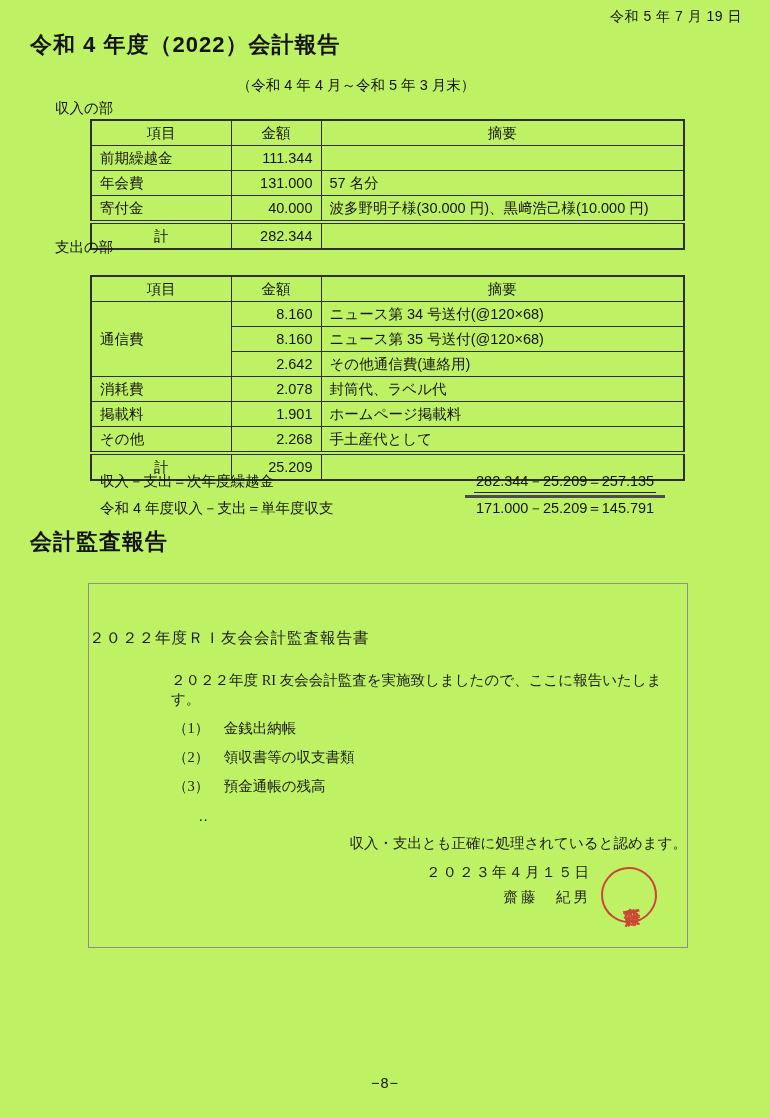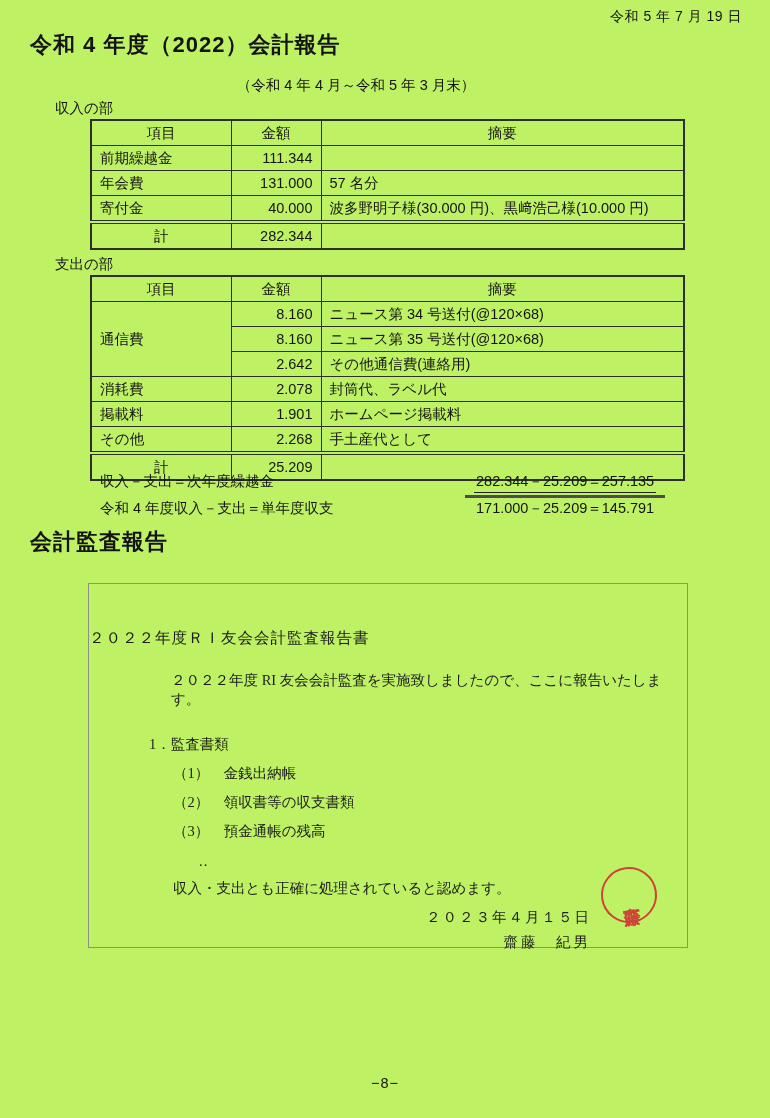--- a/index.html
+++ b/index.html
@@ -8,21 +8,21 @@
     background:#bef264; color:#141414;
     font-family:"Liberation Sans","DejaVu Sans",sans-serif;
   }
 
   .doc-date { position:absolute; top:8px; right:28px; font-size:14px; letter-spacing:0.5px; }
   .doc-title { position:absolute; top:30px; left:30px; margin:0; font-size:22px; font-weight:bold; letter-spacing:1px; }
   .doc-subtitle { position:absolute; top:76px; left:0; width:712px; text-align:center; font-size:14.5px; }
 
   .section-label { position:absolute; left:55px; font-size:14.5px; }
   .income-label { top:99px; }
-  .expense-label { top:255px; }
+  .expense-label { top:238px; }
 
   .acct-table { position:absolute; left:90px; border-collapse:collapse; border:2px solid #2e2e2e; table-layout:fixed; }
   .income-table { top:119px; }
   .expense-table { top:275px; }
   .acct-table col.col-item  { width:140px; }
   .acct-table col.col-amount{ width:90px;  }
   .acct-table col.col-note  { width:363px; }
   .acct-table th, .acct-table td {
     border:1px solid #2e2e2e; height:24px; font-size:14.5px;
     padding:0 8px; font-weight:normal; overflow:hidden; white-space:nowrap;
@@ -48,21 +48,21 @@
     box-sizing:border-box; border:1px solid #8f8f8f;
     font-family:"Liberation Serif","DejaVu Serif",serif; font-size:14.5px; color:#1c1c1c;
   }
   .audit-box-title { margin-top:44px; text-align:left; font-size:15.5px; letter-spacing:1px; }
   .audit-intro { margin:22px 16px 0 82px; }
   .audit-item-heading { margin-left:60px; }
   .audit-item-1 { margin-top:26px; }
   .audit-item-2 { margin-top:8px; }
   .audit-subitem { margin:10px 0 0 84px; }
   .audit-dots { margin:12px 0 0 110px; letter-spacing:1px; }
-  .audit-result { margin:9px 0 0 84px; }
+  .audit-result { margin:9px 0 0 84px;text-align:right; }
   .audit-date { margin:10px 96px 0 0; text-align:right; letter-spacing:2px; }
   .audit-signature { margin:6px 96px 16px 0; text-align:right; letter-spacing:3px; }
 
   .audit-seal {
     position:absolute; top:283px; right:30px; width:52px; height:52px;
     border:2.5px solid #cd4438; border-radius:50%;
     color:#cd4438; display:flex; align-items:center; justify-content:center;
     writing-mode:vertical-rl; font-size:17px; font-weight:bold; line-height:1;
     transform:rotate(-8deg); letter-spacing:1px;
     font-family:"Liberation Serif","DejaVu Serif",serif;
@@ -179,21 +179,20 @@
       <span class="summary-label">令和 4 年度収入－支出＝単年度収支</span>
       <span class="eq-plain">171.000－25.209＝145.791</span>
     </div>
   </div>
 
   <h2 class="audit-heading">会計監査報告</h2>
 
   <div class="audit-box">
     <div class="audit-box-title">２０２２年度ＲＩ友会会計監査報告書</div>
     <p class="audit-intro">２０２２年度 RI 友会会計監査を実施致しましたので、ここに報告いたします。</p>
-    <div class="audit-item-heading audit-item-1">1．監査書類</div>
     <div class="audit-subitem">（1）　金銭出納帳</div>
     <div class="audit-subitem">（2）　領収書等の収支書類</div>
     <div class="audit-subitem">（3）　預金通帳の残高</div>
     <div class="audit-dots">..</div>
     <div class="audit-result">収入・支出とも正確に処理されていると認めます。</div>
     <div class="audit-date">２０２３年４月１５日</div>
     <div class="audit-signature">齋藤　紀男</div>
     <div class="audit-seal">齋藤</div>
   </div>
 

